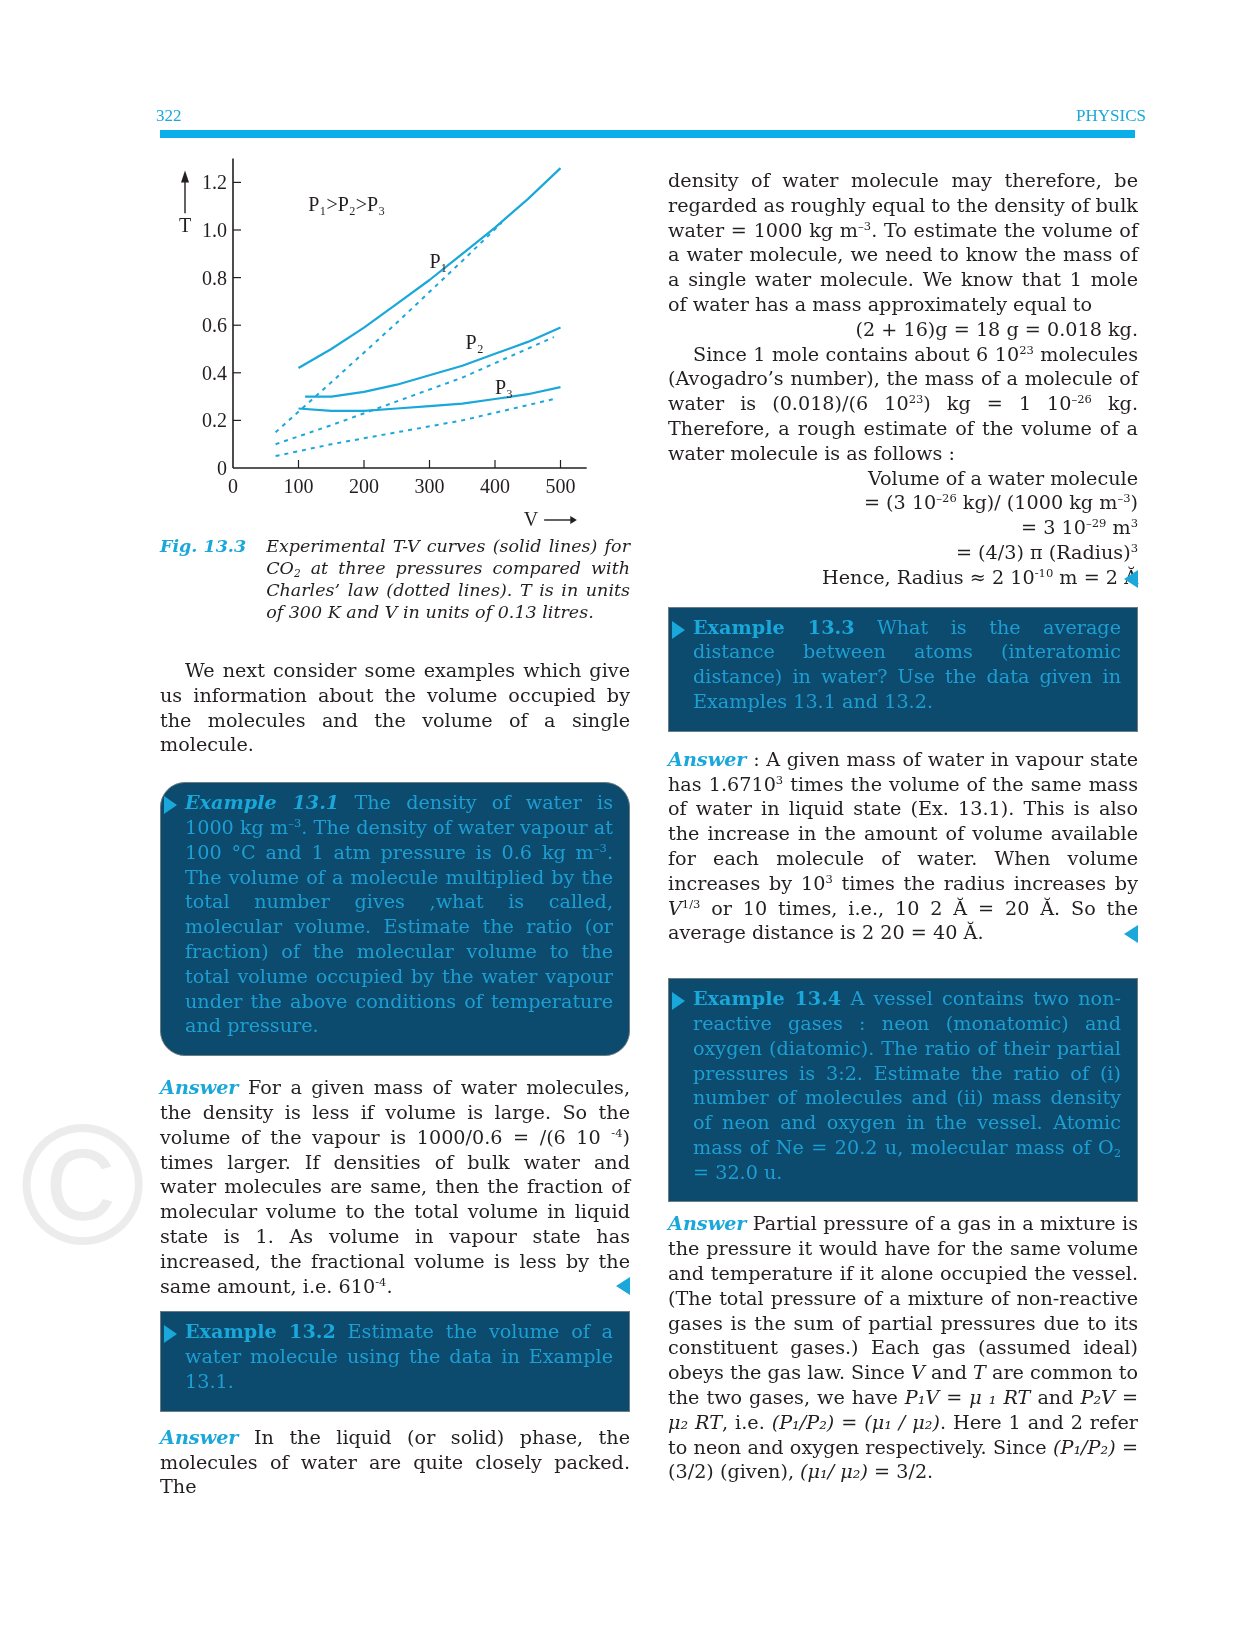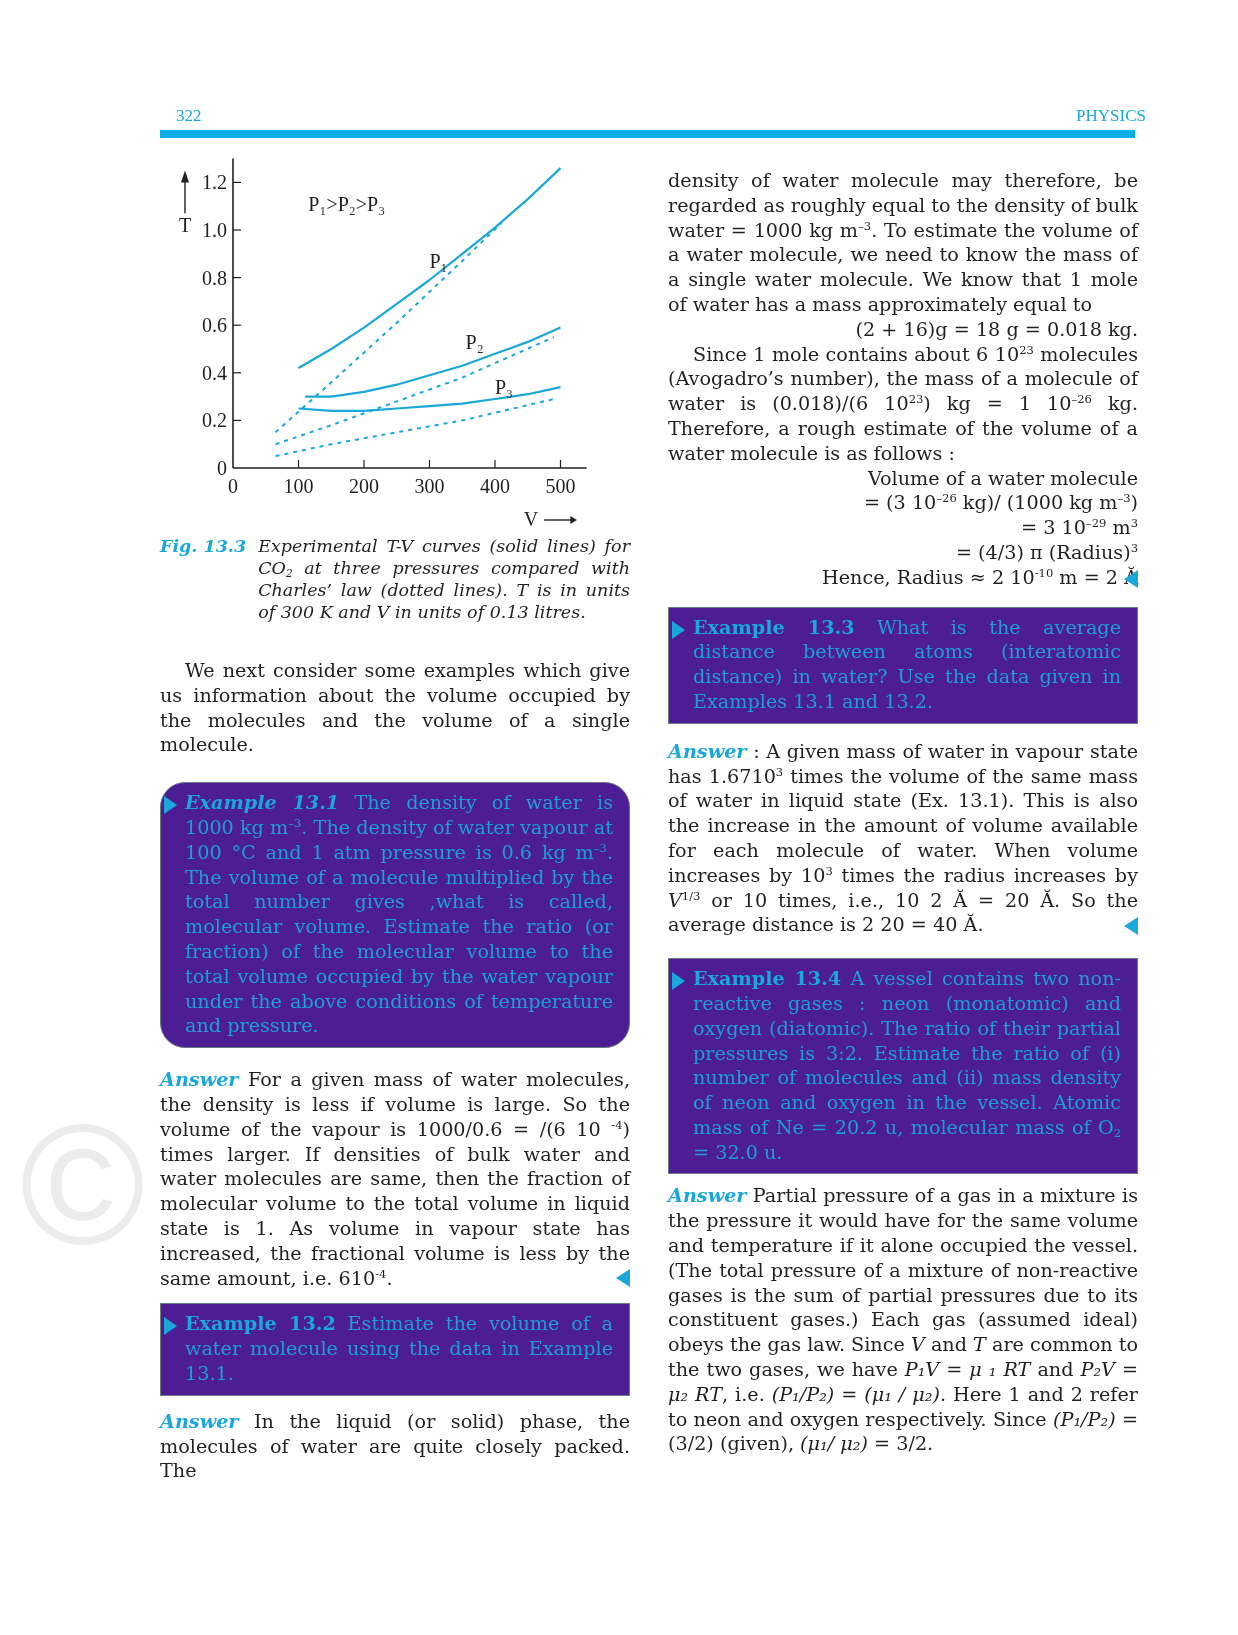--- a/index.html
+++ b/index.html
@@ -1,18 +1,18 @@
 <!DOCTYPE html>
 <html><head>
 <meta charset="utf-8">
 <style>
   html, body { margin: 0; padding: 0; background: #ffffff; }
   body { width: 1238px; height: 1635px; position: relative; overflow: hidden;
          font-family: "DejaVu Serif", "Liberation Serif", serif; color: #231f20; }
-  .page-num { position: absolute; left: 176px; top: 106px; font-family: "Liberation Serif", serif;
+  .page-num { position: absolute; left: 156px; top: 106px; font-family: "Liberation Serif", serif;
               font-size: 17px; color: #1aa7d9; }
   .running-head { position: absolute; right: 92px; top: 106px; font-family: "Liberation Serif", serif;
                   font-size: 17px; color: #1aa7d9; }
   .head-rule { position: absolute; left: 160px; top: 130px; width: 975px; height: 8px; background: #0aaee8; }
 
   .watermark { position: absolute; pointer-events: none; color: #eeeeee; font-family: "Liberation Sans", sans-serif; }
   .wm-copy { left: 20px; top: 1100px; font-size: 170px; line-height: 1; color: #ececec; }
 
   .col { position: absolute; font-size: 19.2px; line-height: 24.8px; }
   .col-left { left: 160px; top: 150px; width: 470px; }
@@ -22,25 +22,25 @@
   .indent { text-indent: 25px; }
   .eqline { padding-left: 25px; text-align: right; }
   sup { font-size: 0.6em; vertical-align: 0.6em; line-height: 0; }
   sub { font-size: 0.6em; vertical-align: -0.25em; line-height: 0; }
   .it { font-style: italic; }
 
   .chart-wrap { position: relative; width: 470px; height: 385px; }
   .chart-wrap svg { position: absolute; left: 0; top: 0; }
 
   .caption { margin-top: 0; display: flex; font-size: 17.5px; line-height: 22px; font-style: italic; }
-  .caption .figno { color: #1aa7d9; font-weight: bold; white-space: nowrap; margin-right: 12px; font-family: "DejaVu Serif", serif; }
+  .caption .figno { color: #1aa7d9; font-weight: bold; white-space: nowrap; margin-right: 20px; font-family: "DejaVu Serif", serif; }
   .caption .ctext { text-align: justify; }
 
-  .example-box { position: relative; background: #4c1d95; border: 1.5px solid #6d7b83;
-                 padding: 8px 16px 8px 24px; color: #1d9fd3; text-align: justify; }
+  .example-box { position: relative; background: #0c4a6e; border: 1.5px solid #6d7b83;
+                 padding: 8px 16px 16px 24px; color: #1d9fd3; text-align: justify; }
   .example-box p { text-align: justify; }
   .example-box .ex-arrow { position: absolute; left: 3px; top: 13px; width: 0; height: 0;
                  border-top: 9px solid transparent; border-bottom: 9px solid transparent; border-left: 13px solid #1aa7d9; }
   .ex-label { font-weight: bold; color: #1aa7d9; }
   .ex-label.it { font-style: italic; }
   .answer-label { color: #1aa7d9; font-weight: bold; font-style: italic; }
   .end-marker { position: absolute; right: 0; width: 0; height: 0;
                 border-top: 9px solid transparent; border-bottom: 9px solid transparent; border-right: 14px solid #1aa7d9; }
   .para-wrap { position: relative; }
 </style>
@@ -143,19 +143,19 @@
   <div class="example-box" style="margin-top:16px;">
     <span class="ex-arrow"></span>
     <p><span class="ex-label">Example 13.3</span><span>  What is the average distance between atoms  (interatomic distance) in water? Use the data given in Examples 13.1 and 13.2.</span></p>
   </div>
 
   <div class="para-wrap" style="margin-top:16px;">
     <p><span class="answer-label">Answer</span><span> :</span><span>  A given mass of water in vapour state has 1.6710</span><sup>3</sup><span> times the volume of the same mass of water in liquid state (Ex. 13.1). This is also the increase in the amount of volume available for each molecule of water. When volume increases by 10</span><sup>3</sup><span> times the radius increases by </span><span class="it">V</span><sup>1/3</sup><span> or 10 times, i.e., 10   2 Ă   = 20 Ă. So the average distance is 2  20 = 40  Ă.</span></p>
     <span class="end-marker" style="bottom:3px;"></span>
   </div>
 
-  <div class="example-box" style="margin-top:20px;">
+  <div class="example-box" style="margin-top:32px;">
     <span class="ex-arrow"></span>
     <p><span class="ex-label">Example 13.4</span><span> A vessel contains two non-reactive gases : neon (monatomic) and oxygen (diatomic). The ratio of their partial pressures is 3:2. Estimate the ratio of  (i) number of molecules and (ii) mass density of neon and oxygen in the vessel. Atomic mass of Ne = 20.2 u, molecular mass of O</span><sub>2</sub><span> = 32.0 u.</span></p>
   </div>
 
   <p style="margin-top:10px;"><span class="answer-label">Answer</span><span> Partial pressure of a gas in a mixture is the pressure it would have for the same volume and temperature if it alone occupied the vessel. (The total pressure of a mixture of non-reactive gases is the sum of partial pressures due to its constituent gases.) Each gas (assumed ideal) obeys the gas law. Since </span><span class="it">V</span><span> and </span><span class="it">T</span><span> are common to the two gases,  we  have  </span><span class="it">P₁V = μ ₁ RT</span><span> and </span><span class="it">P₂V = μ₂ RT</span><span>, i.e. </span><span class="it">(P₁/P₂) = (μ₁ / μ₂)</span><span>. Here 1 and 2 refer to neon and oxygen respectively. Since </span><span class="it">(P₁/P₂)</span><span> = (3/2) (given), </span><span class="it">(μ₁/ μ₂)</span><span> = 3/2.</span></p>
 </div>
 
 </body></html>

